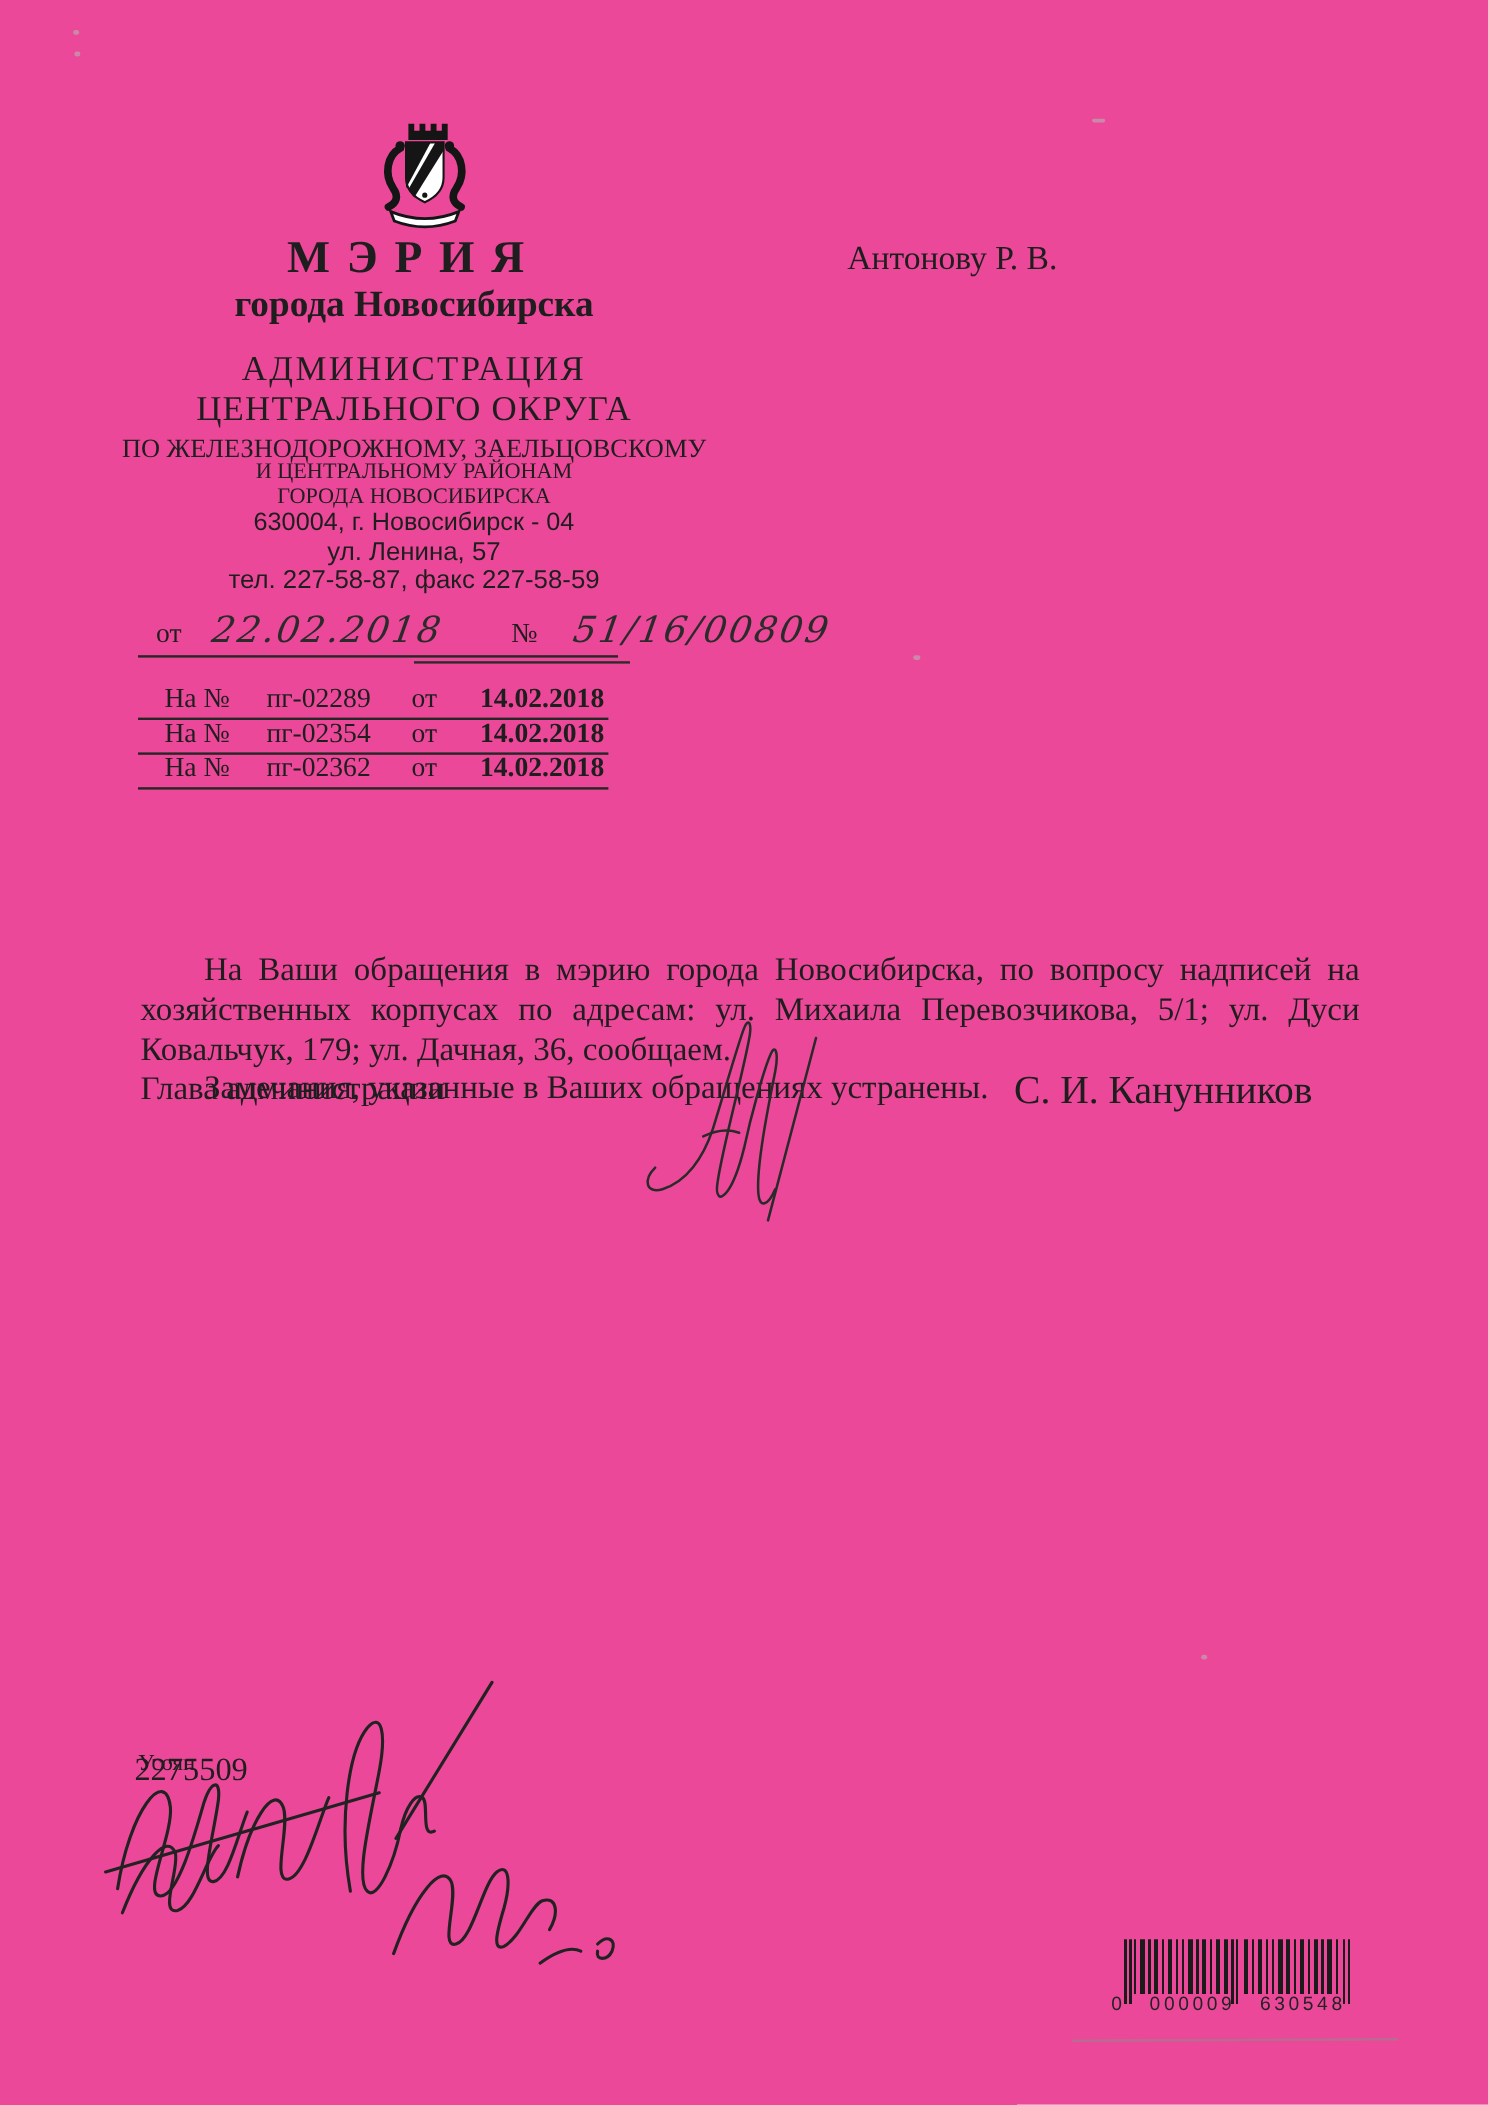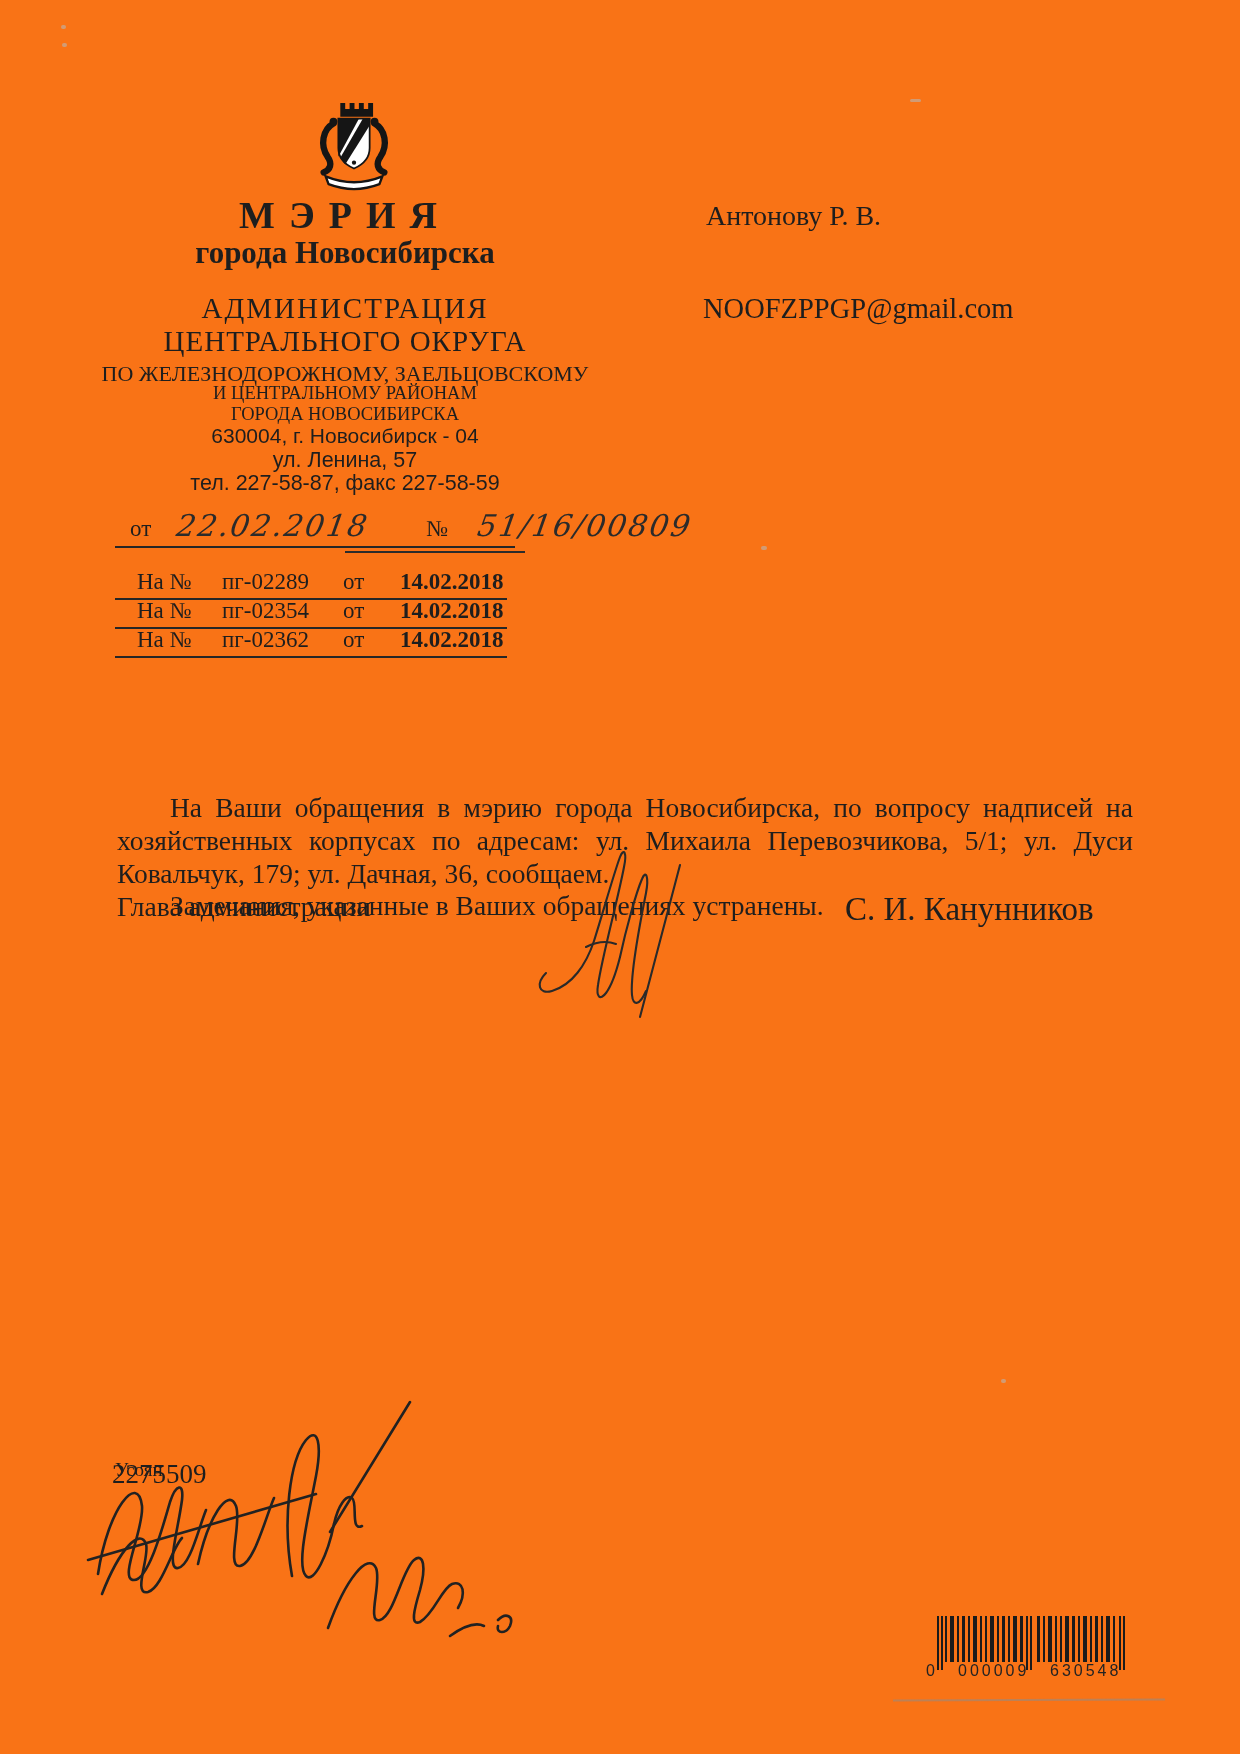--- a/index.html
+++ b/index.html
@@ -1,17 +1,17 @@
 <!DOCTYPE html>
 <html lang="ru"><head>
 <meta charset="utf-8">
 <style>
   html,body{margin:0;padding:0;background:#ffffff;}
   .page{
-    position:relative;width:1240px;height:1754px;background:#f97316;
+    position:relative;width:1240px;height:1754px;background:#ec4899;
     font-family:"Liberation Serif", serif;color:#1e1e1e;overflow:hidden;
   }
   .abs{position:absolute;}
   
   .hdr-col{position:absolute;left:120px;top:0;width:450px;text-align:center;}
   .org-title{position:absolute;left:0;top:193px;width:100%;font-size:38px;font-weight:bold;letter-spacing:14px;}
   .org-sub{position:absolute;left:0;top:235px;width:100%;font-size:31px;font-weight:bold;}
   .div1{position:absolute;left:0;top:292px;width:100%;font-size:29px;letter-spacing:2px;}
   .div2{position:absolute;left:-15px;top:325px;width:480px;font-size:29px;letter-spacing:1px;}
   .div3{position:absolute;left:-25px;top:361px;width:500px;font-size:22px;}
@@ -136,21 +136,20 @@
     <span class="ref-date">14.02.2018</span>
   </div>
   <div class="ref-row ref-3">
     <span class="ref-prefix">На №</span>
     <span class="ref-number">пг-02362</span>
     <span class="ref-ot">от</span>
     <span class="ref-date">14.02.2018</span>
   </div>
 
   <div class="rcp-name">Антонову Р. В.</div>
-  <div class="rcp-email">NOOFZPPGP@gmail.com</div>
 
   <div class="body-text">
     <p>На Ваши обращения в мэрию города Новосибирска, по вопросу надписей на хозяйственных корпусах по адресам: ул. Михаила Перевозчикова, 5/1; ул. Дуси Ковальчук, 179; ул. Дачная, 36, сообщаем.</p>
     <p>Замечания, указанные в Ваших обращениях устранены.</p>
   </div>
 
   <div class="signoff-title">Глава администрации</div>
   <div class="signoff-name">С. И. Канунников</div>
 
   <div class="abs" style="left:528px;top:845px;width:185px;height:180px;">

